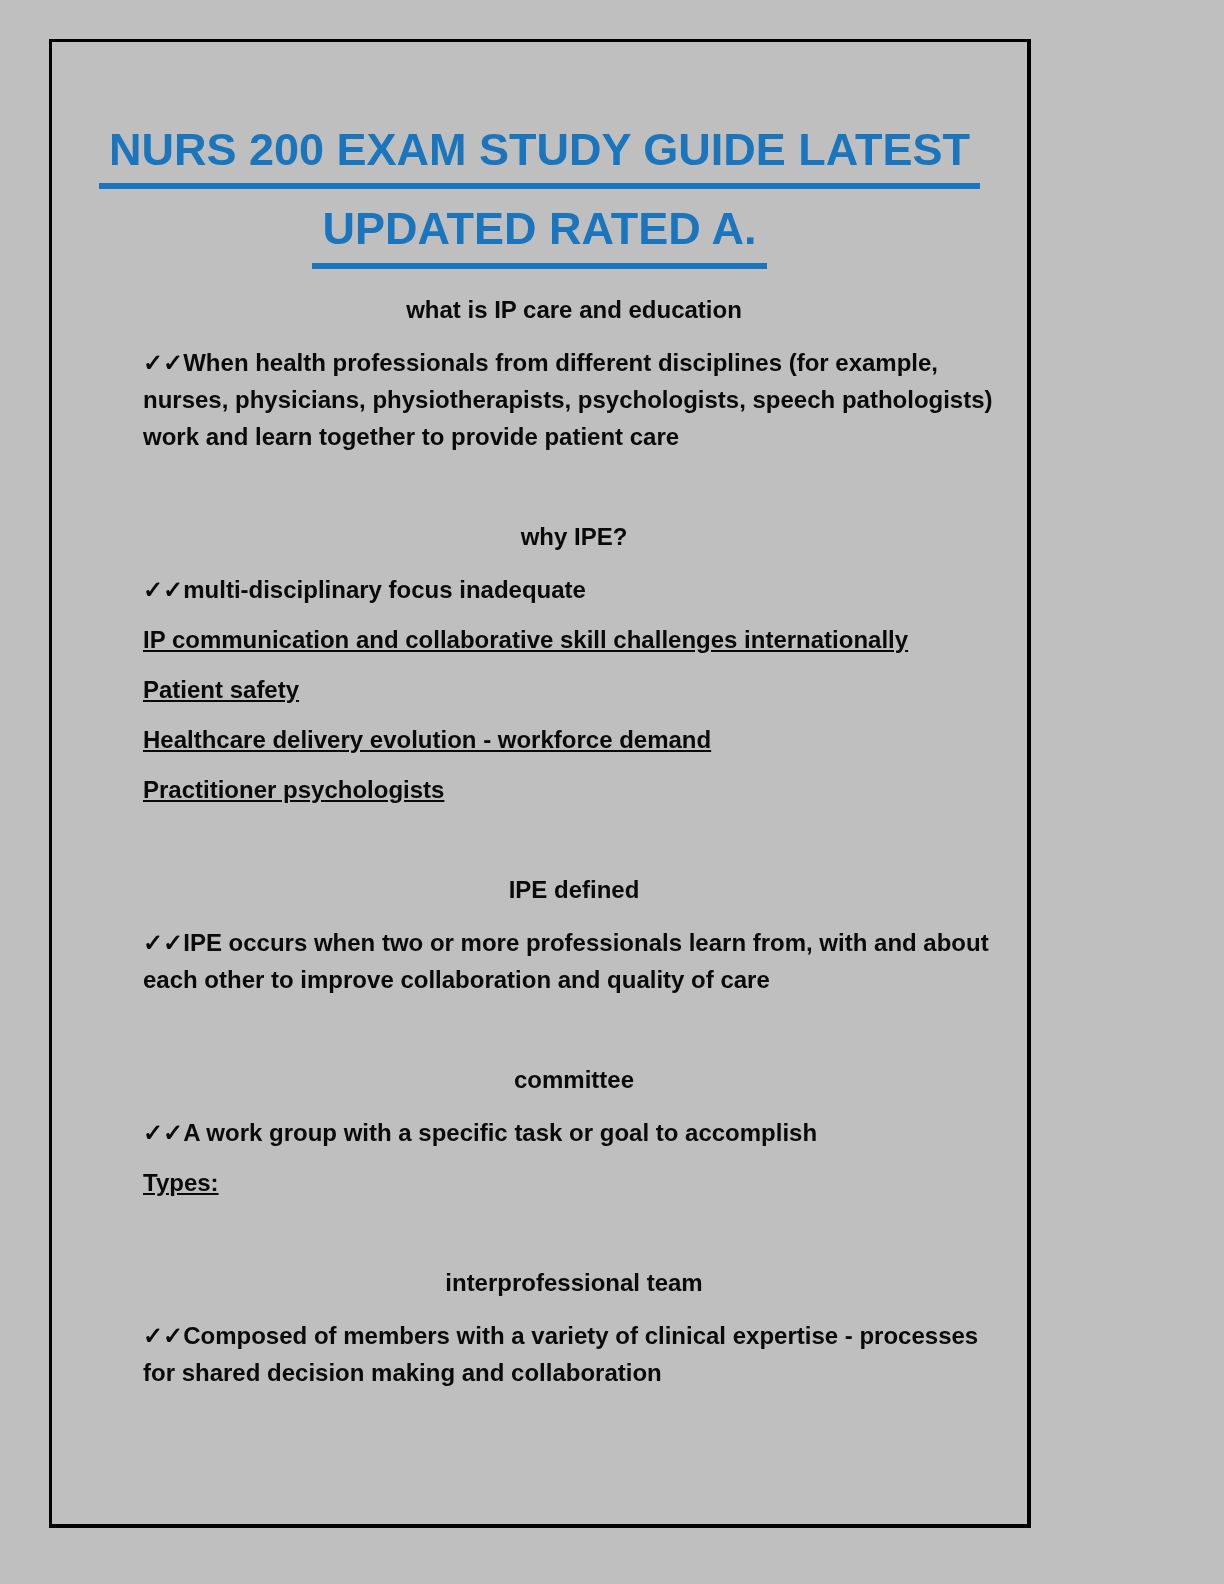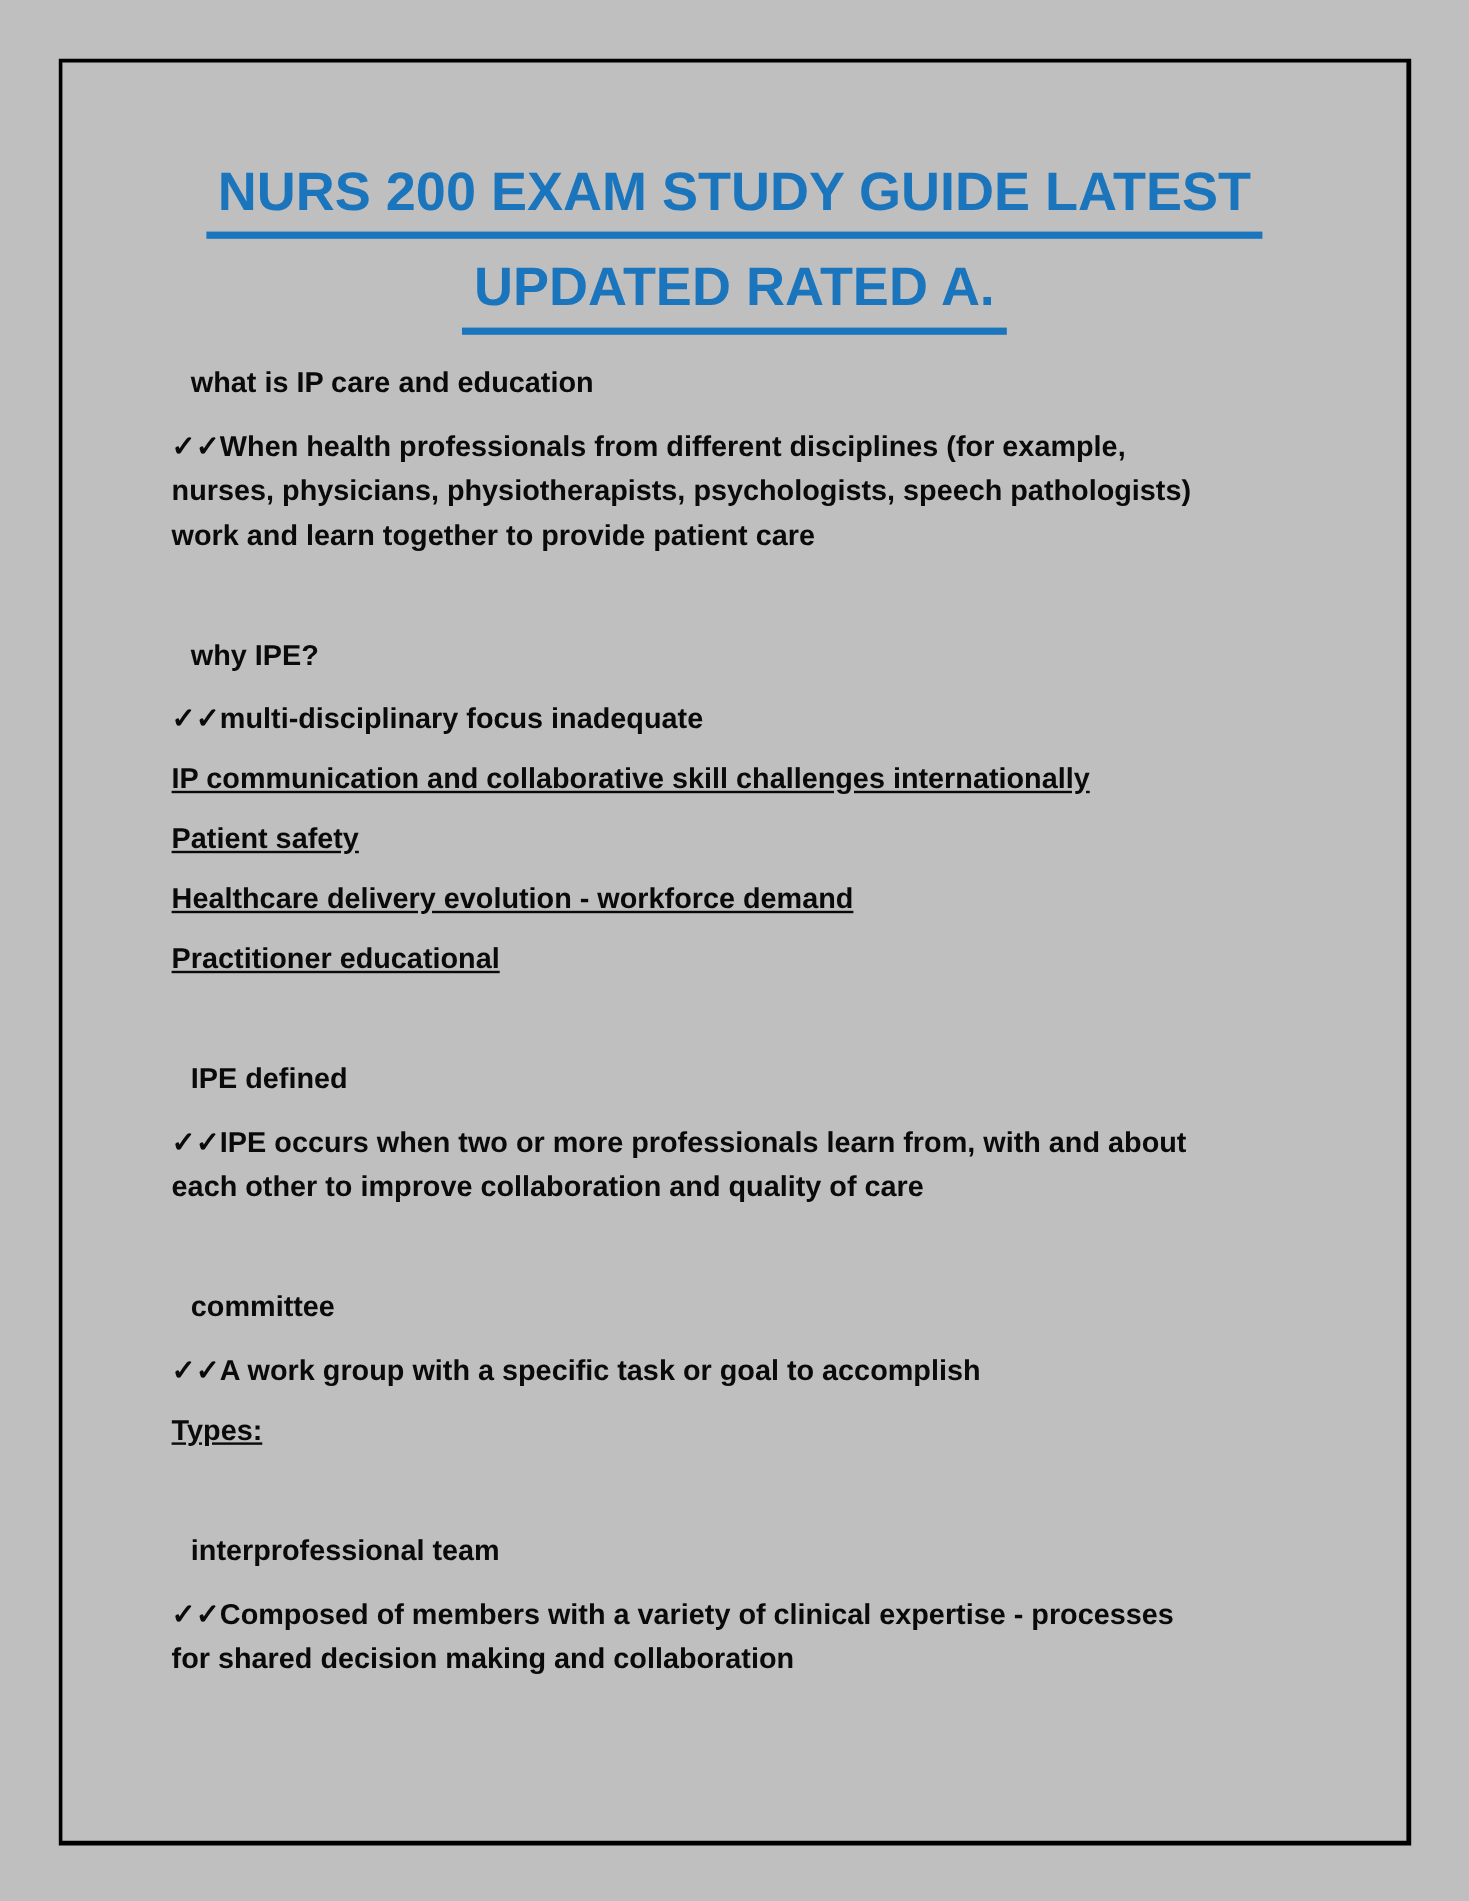--- a/index.html
+++ b/index.html
@@ -12,22 +12,22 @@
   html,body{margin:0;padding:0;}
   body{
     width:1224px;height:1584px;
     background:var(--page-gray);
     font-family:"Liberation Sans",sans-serif;
     position:relative;
     overflow:hidden;
   }
   .frame{
     position:absolute;
-    left:49px;top:49px;
-    width:1127px;height:1489px;
+    left:49px;top:39px;
+    width:982px;height:1489px;
     border:3px solid var(--border-black);
     border-right-width:4px;
     border-bottom-width:4px;
   }
   .title{
     margin:84px 0 0 0;
     text-align:center;
     font-size:45px;
     font-weight:bold;
     letter-spacing:0px;
@@ -43,21 +43,21 @@
   .sections{
     margin:22px 0 0 91px;
     width:862px;
     color:var(--text-black);
     font-weight:bold;
     font-size:24px;
     line-height:37px;
   }
   .qa-section{margin-top:63px;}
   .qa-section:first-child{margin-top:0;}
-  .term{margin:16px;}
+  .term{margin:16px;text-align:center;}
   .answer{margin:4px 0 0 0;}
   .extra{margin:13px 0 0 0;text-decoration:underline;}
 </style>
 </head>
 <body>
 
 <div class="frame">
   <h1 class="title">
     <div class="title-row"><span class="title-line">NURS 200 EXAM STUDY GUIDE LATEST</span></div>
     <div class="title-row"><span class="title-line">UPDATED RATED A.</span></div>
@@ -66,21 +66,21 @@
       <div class="qa-section">
         <p class="term">what is IP care and education</p>
         <p class="answer">✓✓When health professionals from different disciplines (for example, nurses, physicians, physiotherapists, psychologists, speech pathologists) work and learn together to provide patient care</p>
       </div>
       <div class="qa-section">
         <p class="term">why IPE?</p>
         <p class="answer">✓✓multi-disciplinary focus inadequate</p>
         <p class="extra">IP communication and collaborative skill challenges internationally</p>
         <p class="extra">Patient safety</p>
         <p class="extra">Healthcare delivery evolution - workforce demand</p>
-        <p class="extra">Practitioner educational</p>
+        <p class="extra">Practitioner psychologists</p>
       </div>
       <div class="qa-section">
         <p class="term">IPE defined</p>
         <p class="answer">✓✓IPE occurs when two or more professionals learn from, with and about each other to improve collaboration and quality of care</p>
       </div>
       <div class="qa-section">
         <p class="term">committee</p>
         <p class="answer">✓✓A work group with a specific task or goal to accomplish</p>
         <p class="extra">Types:</p>
       </div>

